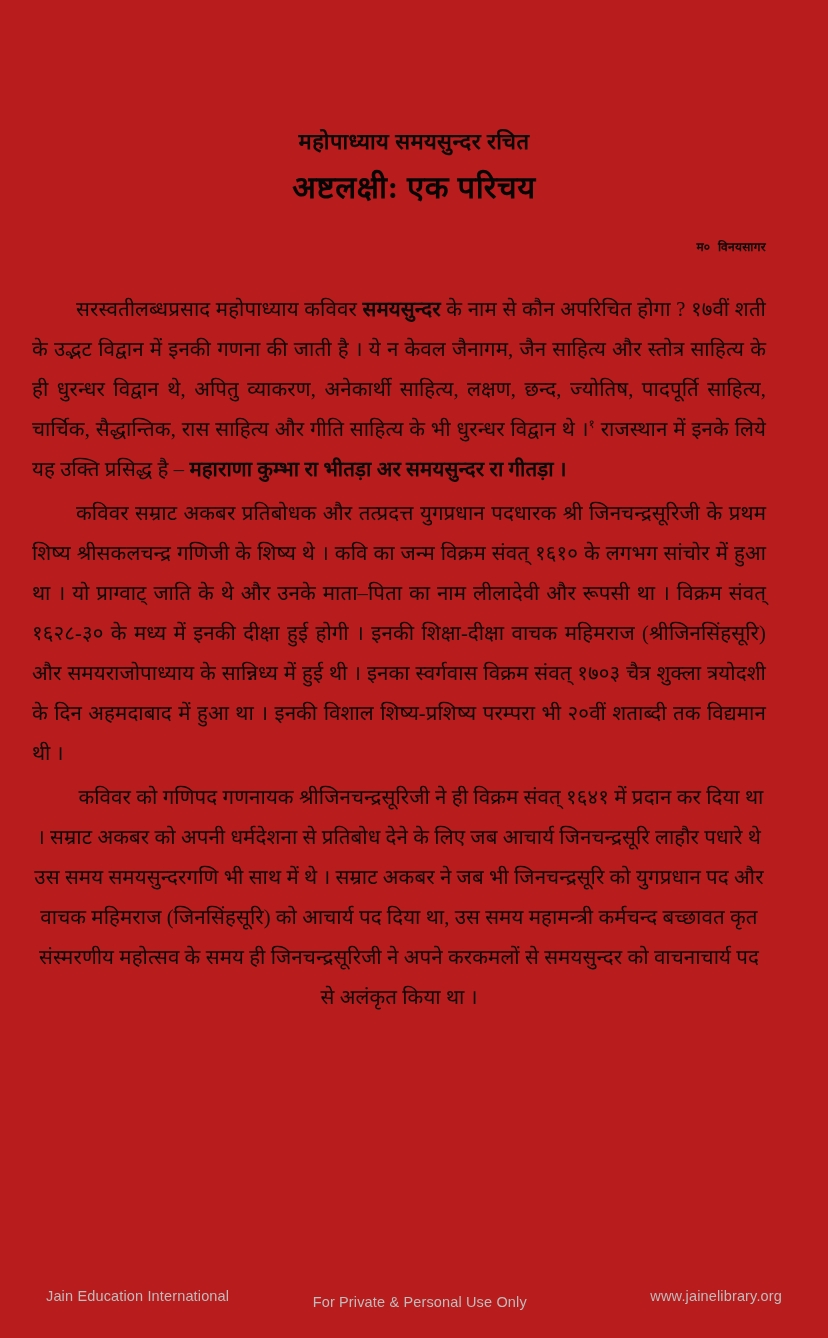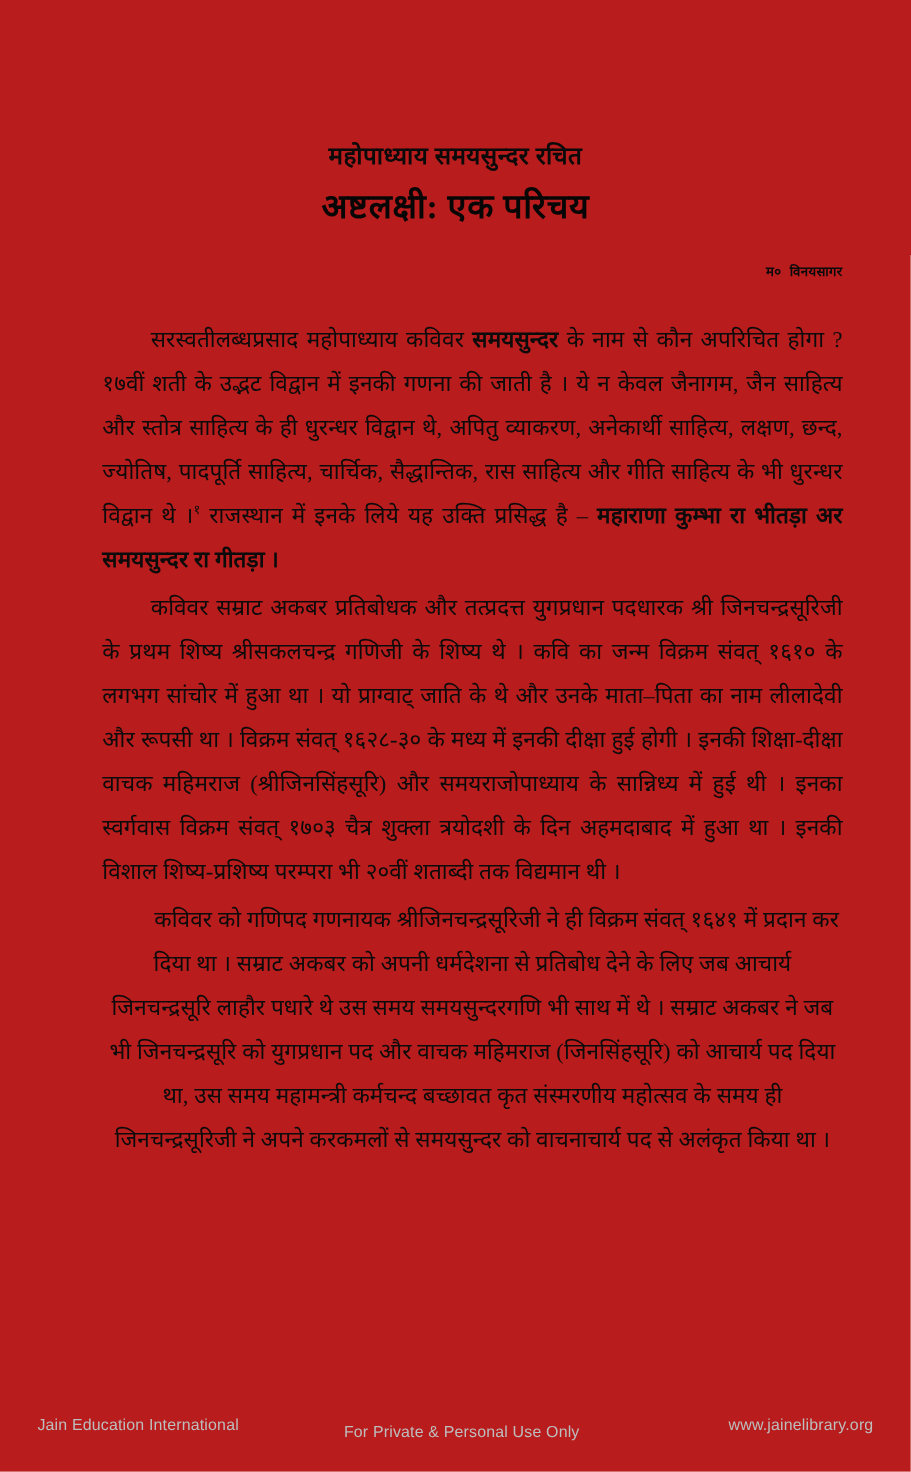--- a/index.html
+++ b/index.html
@@ -47,21 +47,21 @@
     text-align: right;
     font-family: Liberation Mono, monospace;
     font-size: 12px;
     font-weight: 700;
     color: #0a0a0a;
     letter-spacing: 0.3px;
   }
 
   
   .body-text {
-    margin: 34px 62px 0 93px;
+    margin: 34px 62px 0 32px;
     font-family: "Liberation Serif", "DejaVu Serif", serif;
     font-size: 20.5px;
     line-height: 40px;
     color: #0b0b0b;
     text-align: justify;
     text-justify: inter-word;
     letter-spacing: 0.1px;
   }
   .body-text p {
     margin: 0;
@@ -83,21 +83,21 @@
   }
 
   
   .footer {
     position: absolute;
     left: 0;
     right: 0;
     bottom: 28px;
     display: flex;
     align-items: center;
-    padding: 0 34px;
+    padding: 0 46px;
     box-sizing: border-box;
     font-family: "Liberation Sans", "DejaVu Sans", sans-serif;
     font-size: 14.5px;
     color: #bdbdbd;
     letter-spacing: 0.15px;
     gap: 36px;
   }
   .footer-left   { flex: 0 0 auto; }
   .footer-center { flex: 1 1 auto; text-align: center; padding-right: 40px; margin-top: 13px; }
   .footer-right  { flex: 0 0 auto; }

